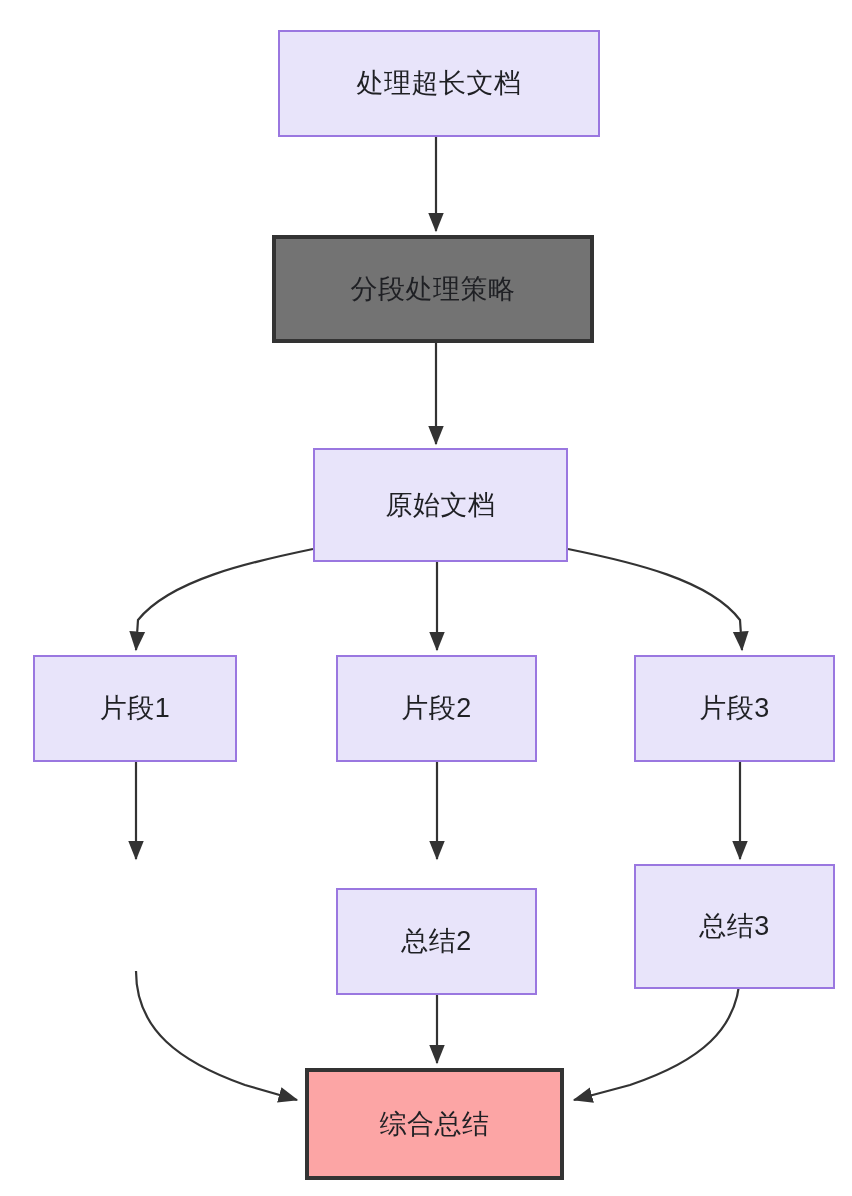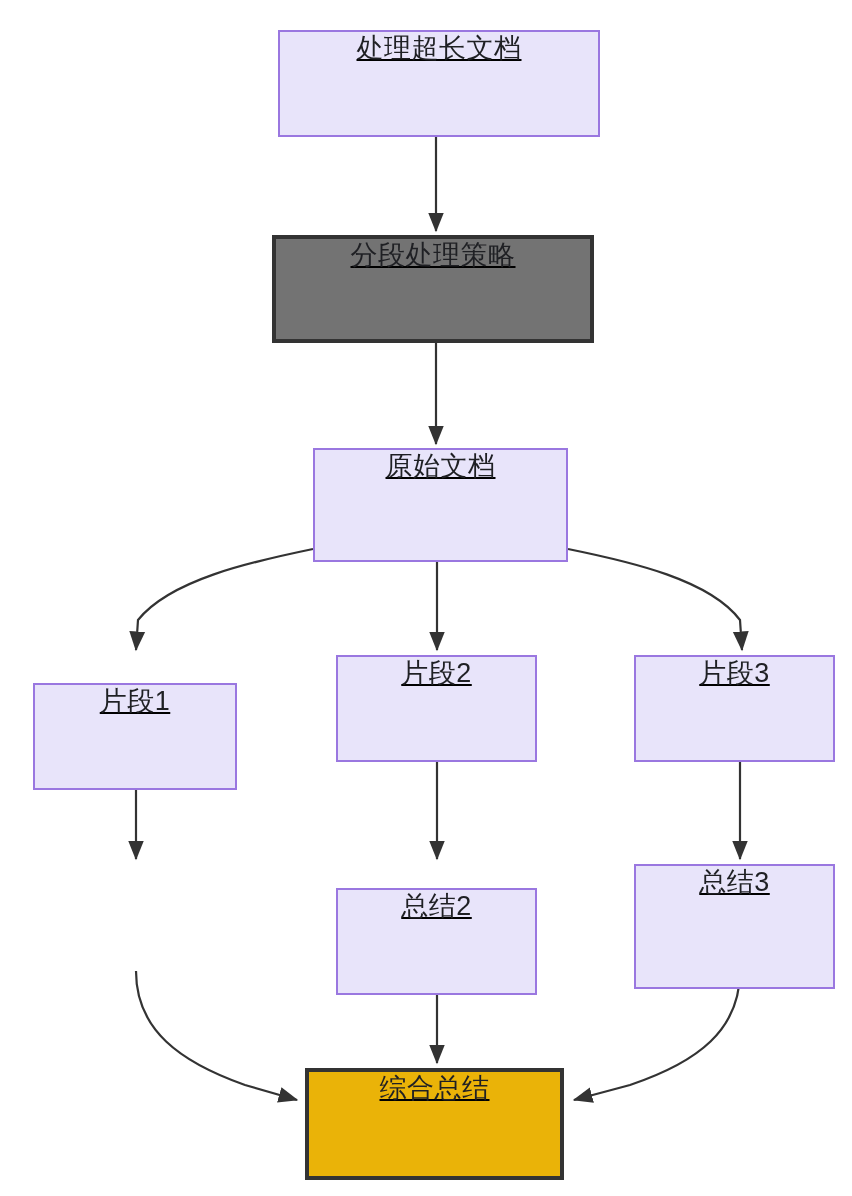--- a/index.html
+++ b/index.html
@@ -29,23 +29,23 @@
     top: 0;
     width: 852px;
     height: 1196px;
     pointer-events: none;
   }
 
   .node {
     position: absolute;
     box-sizing: border-box;
     display: flex;
+    align-items: center;
     justify-content: center;
     text-align: center;
-    text-decoration: underline;
   }
 
   .node-label {
     font-size: 27px;
     line-height: 1.2;
     color: #1f2024;
     letter-spacing: 0.5px;
     white-space: nowrap;
   }
 
@@ -56,21 +56,21 @@
   }
 
   
   .node.highlight {
     background: #737373;
     border: 4px solid #333333;
   }
 
   
   .node.success {
-    background: #eab308;
+    background: #fca5a5;
     border: 4px solid #333333;
   }
 </style>
 </head>
 <body>
 
 <div id="diagram-canvas">
 
   <svg id="edge-layer" viewBox="0 0 852 1196" width="852" height="1196" xmlns="http://www.w3.org/2000/svg">
     <defs>
@@ -110,21 +110,21 @@
   </div>
 
   <div class="node highlight" style="left:272px; top:235px; width:322px; height:108px;">
     <span class="node-label">分段处理策略</span>
   </div>
 
   <div class="node standard" style="left:313px; top:448px; width:255px; height:114px;">
     <span class="node-label">原始文档</span>
   </div>
 
-  <div class="node standard" style="left:33px; top:655px; width:204px; height:107px;margin-top:28px;">
+  <div class="node standard" style="left:33px; top:655px; width:204px; height:107px;">
     <span class="node-label">片段1</span>
   </div>
 
   <div class="node standard" style="left:336px; top:655px; width:201px; height:107px;">
     <span class="node-label">片段2</span>
   </div>
 
   <div class="node standard" style="left:634px; top:655px; width:201px; height:107px;">
     <span class="node-label">片段3</span>
   </div>

